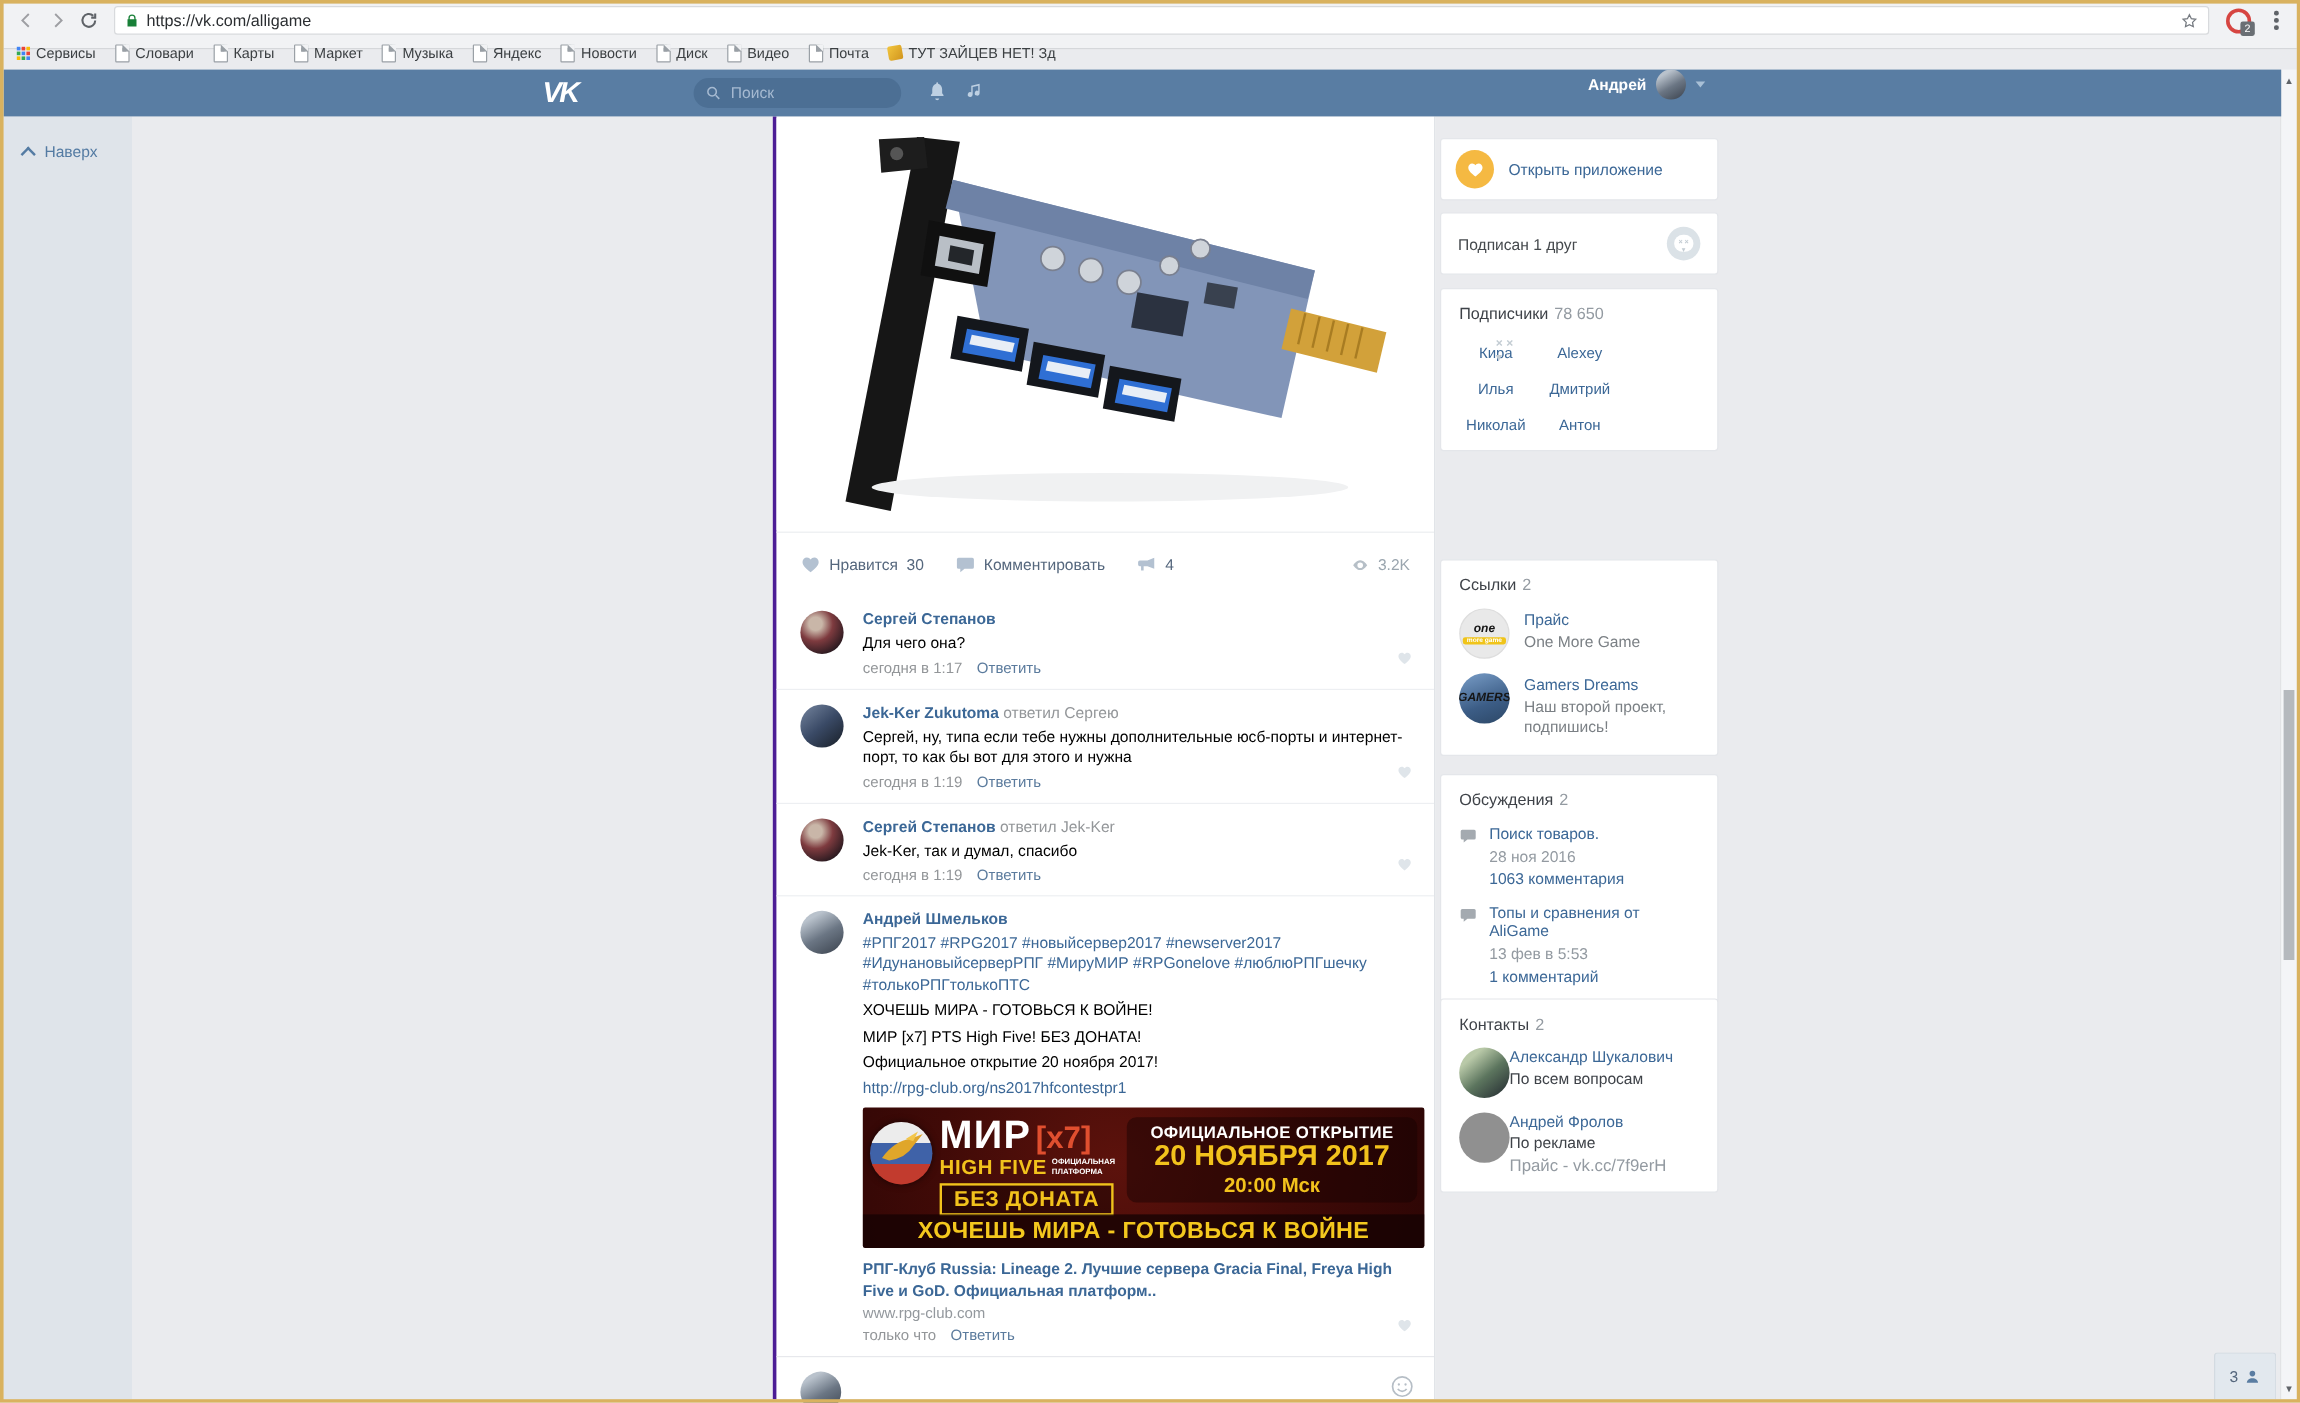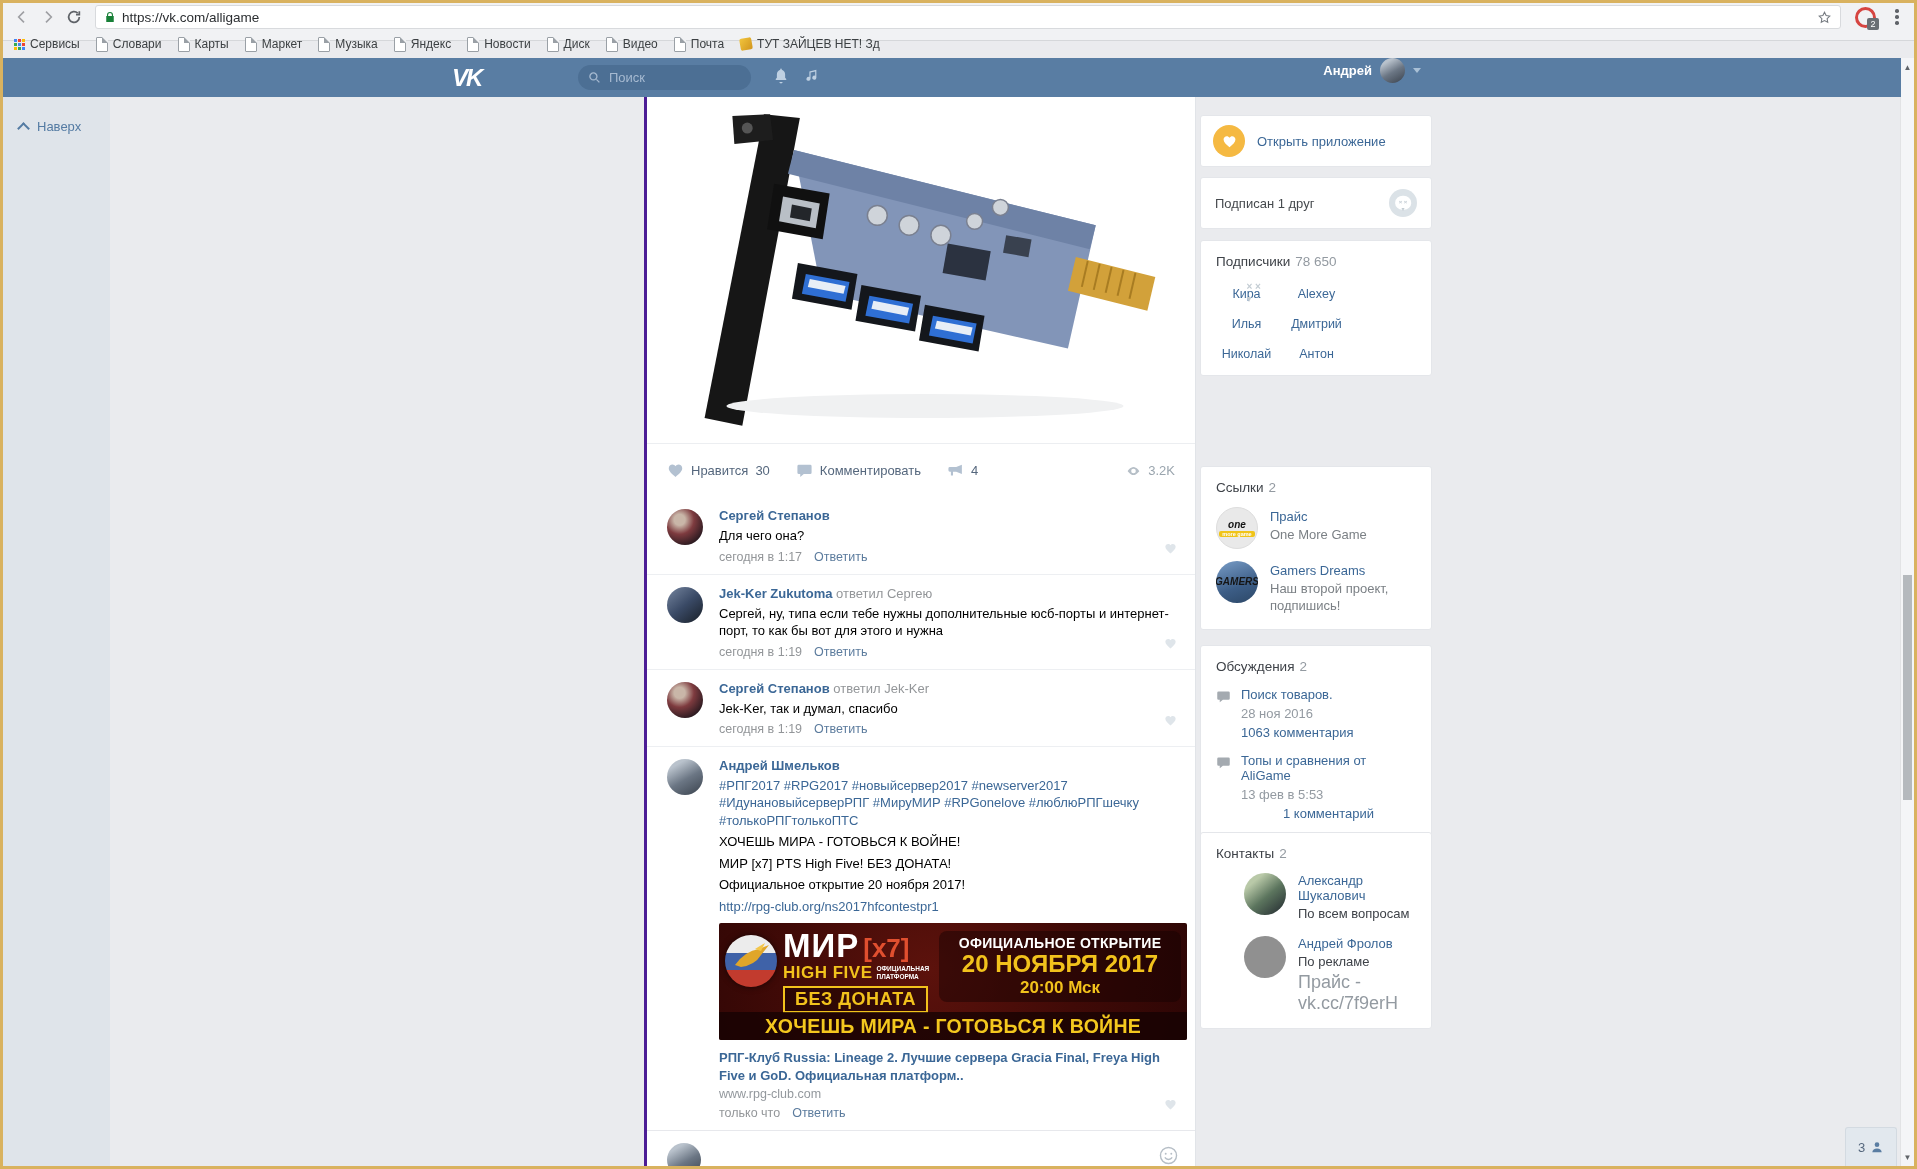--- a/index.html
+++ b/index.html
@@ -124,27 +124,27 @@
   .one-main{font-weight:bold;font-style:italic;font-size:10px;color:#151515;line-height:1;}
   .one-sub{font-size:5.5px;font-weight:bold;color:#fff;background:#f0c419;padding:0 3px;border-radius:2px;margin-top:1px;}
   .logo-gamers{background:linear-gradient(160deg,#6f93bd 10%,#3c5d86 60%,#2c4766);}
   .link-name{color:#3b6796;font-size:13px;margin-top:2px;}
   .link-desc{color:#7b8085;font-size:13px;margin-top:3px;line-height:1.3;}
   .card-disc{top:645px;padding-bottom:14px;}
   .disc-item{display:flex;gap:10px;padding:13px 15px 0 15px;}
   .disc-ico{flex:0 0 auto;color:#a4aab0;margin-top:2px;}
   .disc-title{color:#3b6796;}
   .disc-date{color:#939aa1;margin-top:4px;}
-  .disc-comments{color:#3b6796;margin-top:4px;text-align:center;}
+  .disc-comments{color:#3b6796;margin-top:4px;}
   .card-contacts{top:832px;padding-bottom:14px;}
-  .contact{display:flex;gap:12px;padding:12px 15px 0 15px;margin-left:28px;}
+  .contact{display:flex;padding:12px 15px 0 15px;}
   .ct-avatar{width:42px;height:42px;border-radius:50%;flex:0 0 auto;}
   .ct-name{color:#3b6796;}
   .ct-role{color:#3e4248;margin-top:3px;}
-  .ct-extra{color:#939aa1;margin-top:3px;font-size:18px;}
+  .ct-extra{color:#939aa1;margin-top:3px;font-size:14px;}
 
   
   .chat-tab{position:absolute;left:1845px;top:1127px;width:52px;height:39px;background:#e2e8ee;border:1px solid #d3dae1;border-bottom:none;border-radius:3px 3px 0 0;display:flex;align-items:center;justify-content:center;gap:5px;color:#55677d;box-sizing:border-box;}
   .chat-tab svg{color:#5a7da2;}
   .scrollbar{position:absolute;top:58px;right:3px;width:14px;bottom:3px;background:#f4f5f7;border-left:1px solid #e2e3e5;box-sizing:border-box;}
   .sb-arrow{position:absolute;left:0;right:0;height:14px;display:flex;align-items:center;justify-content:center;color:#5f6368;font-size:8px;}
   .sb-up{top:2px;} .sb-down{bottom:2px;}
   .sb-thumb{position:absolute;left:2px;width:9px;top:517px;height:225px;background:#b5b9bd;}
 </style>
 </head>

